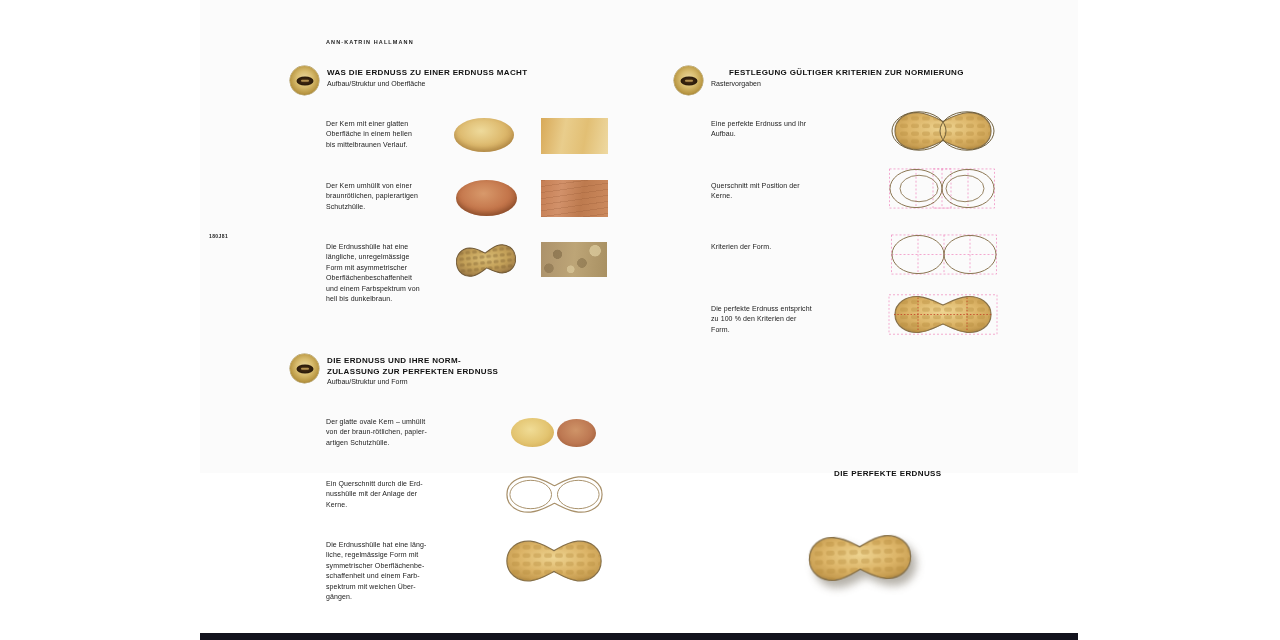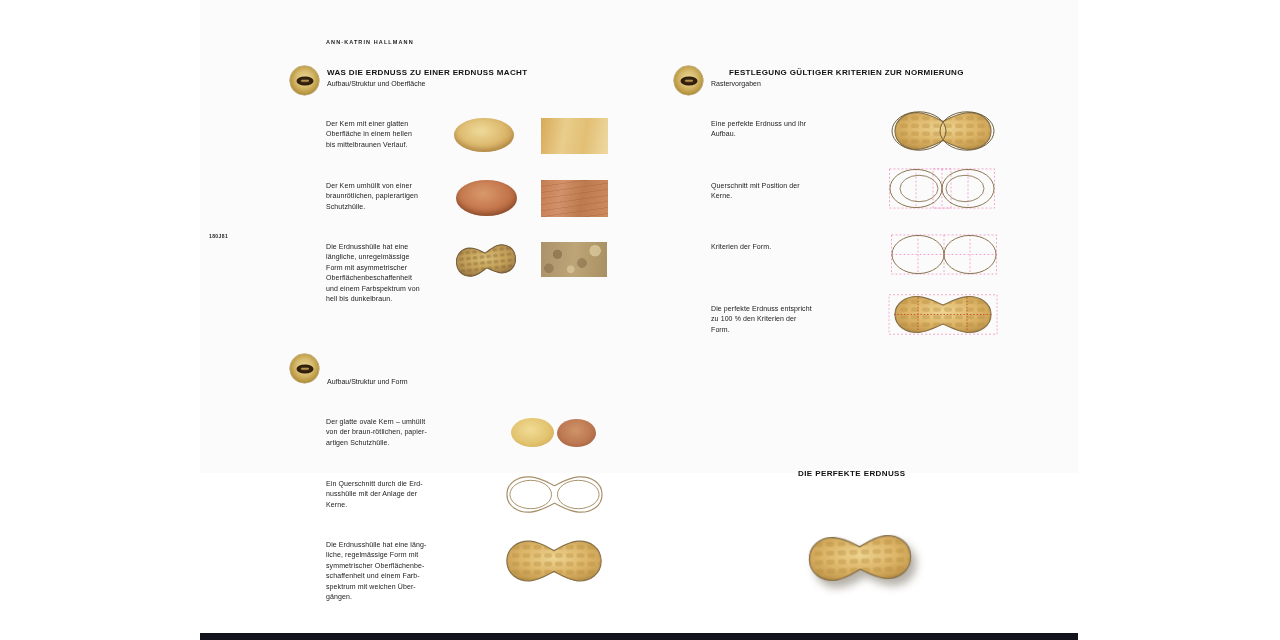--- a/index.html
+++ b/index.html
@@ -173,20 +173,22 @@
       <path d="M7,25 C7,13 18,5 31,6 C41,7 49,12 55,15 C61,12 69,7 79,6 C92,5 103,13 103,25 C103,37 92,45 79,44 C69,43 61,38 55,35 C49,38 41,43 31,44 C18,45 7,37 7,25 Z" fill="url(#txE)"></path>
       <line x1="6" y1="25" x2="104" y2="25" stroke="#c23a22" stroke-width="0.8" stroke-dasharray="1.5 1.8"></line>
       <line x1="30" y1="7" x2="30" y2="43" stroke="#c23a22" stroke-width="0.8" stroke-dasharray="1.5 1.8"></line>
       <line x1="79" y1="7" x2="79" y2="43" stroke="#c23a22" stroke-width="0.8" stroke-dasharray="1.5 1.8"></line>
     </svg>
 
     <div class="badge" style="left:90px; top:354px;">
       <span class="pit"></span>
       <span class="slit"></span>
     </div>
+    <div class="sec-title" style="left:127px; top:356px;">DIE ERDNUSS UND IHRE NORM-
+ZULASSUNG ZUR PERFEKTEN ERDNUSS</div>
     <div class="sec-sub" style="left:127px; top:377px;">Aufbau/Struktur und Form</div>
 
     <div class="txt" style="left:126px; top:417px; width:135px;">Der glatte ovale Kern – umhüllt
 von der braun-rötlichen, papier-
 artigen Schutzhülle.</div>
     <div class="oval kernel-tan-sm" style="left:311px; top:418px; width:43px; height:29px;"></div>
     <div class="oval kernel-red-sm" style="left:357px; top:419px; width:39px; height:28px;"></div>
 
     <div class="txt" style="left:126px; top:479px; width:135px;">Ein Querschnitt durch die Erd-
 nusshülle mit der Anlage der
@@ -212,21 +214,21 @@
             <stop offset="100%" stop-color="#a5803f"></stop>
         </radialGradient>
         <pattern id="txG" width="11" height="8" patternUnits="userSpaceOnUse">
           <rect x="1" y="1.5" width="8" height="4.5" rx="2" fill="#b68c3c" opacity="0.38"></rect>
         </pattern>
       </defs>
       <path d="M7,25 C7,13 18,5 31,6 C41,7 49,12 55,15 C61,12 69,7 79,6 C92,5 103,13 103,25 C103,37 92,45 79,44 C69,43 61,38 55,35 C49,38 41,43 31,44 C18,45 7,37 7,25 Z" fill="url(#gpG)" stroke="#85704a" stroke-width="1.2"></path>
       <path d="M7,25 C7,13 18,5 31,6 C41,7 49,12 55,15 C61,12 69,7 79,6 C92,5 103,13 103,25 C103,37 92,45 79,44 C69,43 61,38 55,35 C49,38 41,43 31,44 C18,45 7,37 7,25 Z" fill="url(#txG)"></path>
     </svg>
 
-    <div class="big-title" style="left:574px; top:469px;padding-left:24px;">DIE PERFEKTE ERDNUSS</div>
+    <div class="big-title" style="left:610px; top:469px;padding-left:24px;">DIE PERFEKTE ERDNUSS</div>
     <div class="perfect-panel"></div>
     <svg class="abs big-peanut" style="left:602px; top:530px;" width="116" height="56" viewBox="0 0 110 50" preserveAspectRatio="none">
       <defs>
         <radialGradient id="gpH" cx="50%" cy="42%" r="68%">
           <stop offset="0%" stop-color="#eed491"></stop>
             <stop offset="55%" stop-color="#dcb467"></stop>
           <stop offset="85%" stop-color="#c69c50"></stop>
             <stop offset="100%" stop-color="#a5803f"></stop>
         </radialGradient>
         <pattern id="txH" width="11" height="8" patternUnits="userSpaceOnUse">

